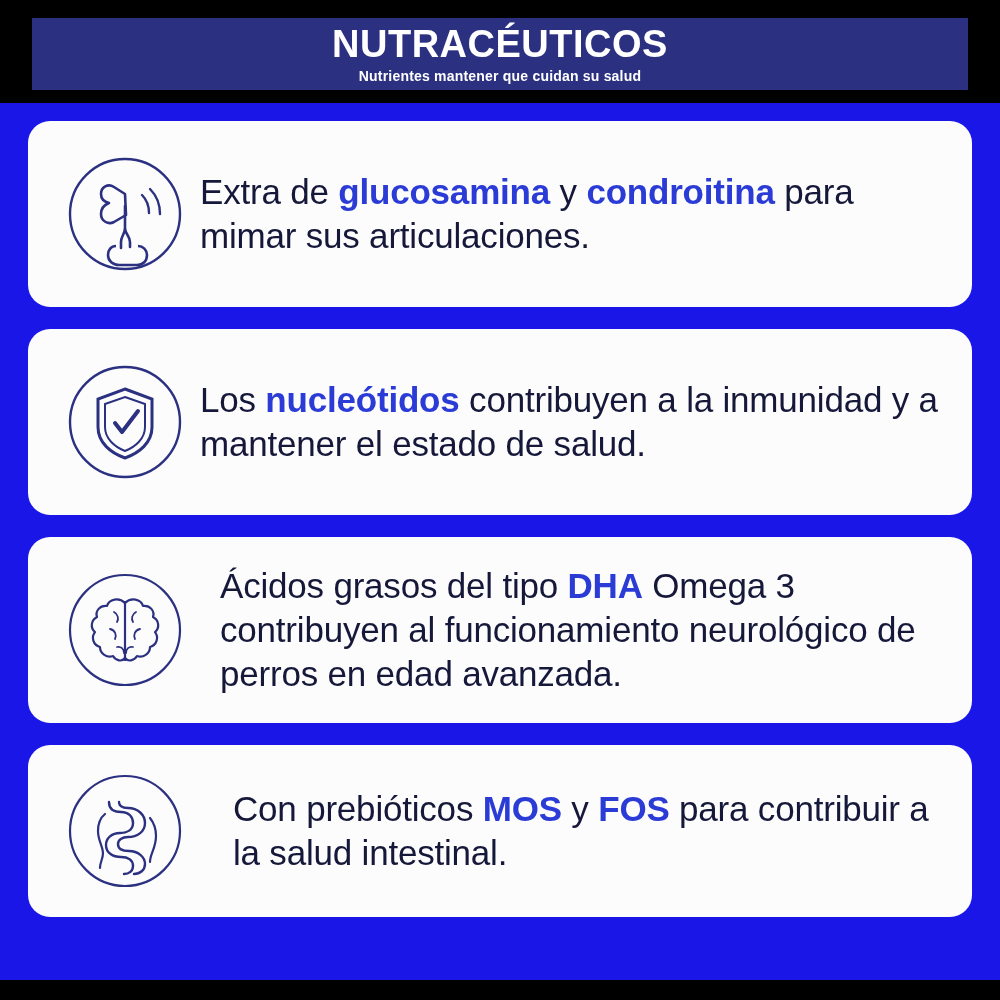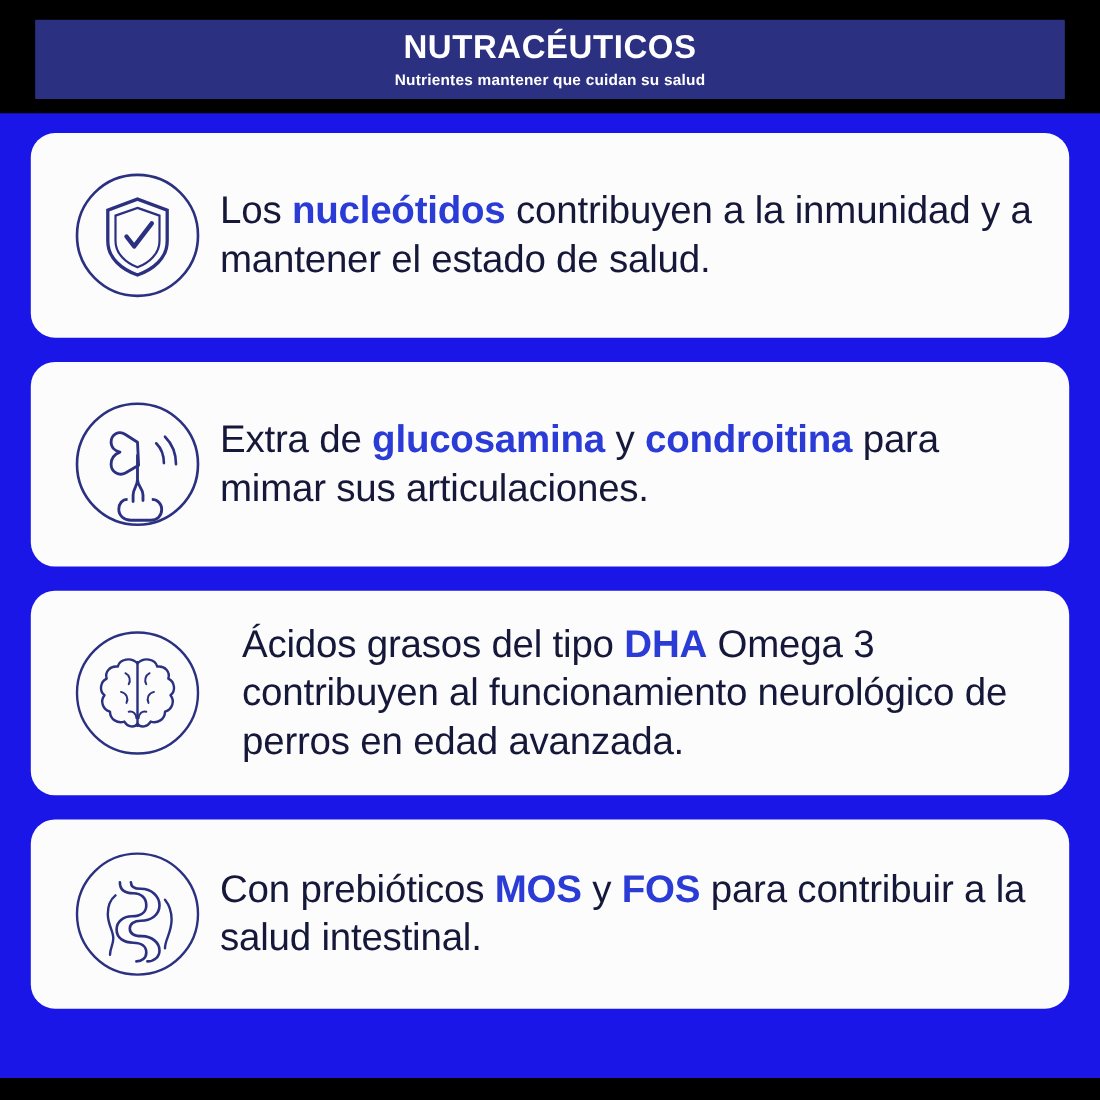--- a/index.html
+++ b/index.html
@@ -29,21 +29,21 @@
     width: 936px;
     height: 72px;
     background: #2b3180;
     display: flex;
     flex-direction: column;
     align-items: center;
     justify-content: center;
   }
   .header-title {
     color: #ffffff;
-    font-size: 30px;
+    font-size: 38px;
     font-weight: bold;
     letter-spacing: 0.5px;
     line-height: 1;
     margin: 0 0 6px 0;
   }
   .header-subtitle {
     color: #ffffff;
     font-size: 14px;
     font-weight: bold;
     letter-spacing: 0.2px;
@@ -74,21 +74,21 @@
     background: #fcfcfd;
     border-radius: 22px;
     display: flex;
     align-items: center;
     box-sizing: border-box;
     padding: 14px 18px 14px 22px;
   }
   .card-1 { height: 186px; }
   .card-2 { height: 186px; }
   .card-3 { height: 186px; gap: 20px; }
-  .card-4 { height: 172px; margin-bottom: 0; }
+  .card-4 { height: 172px; margin-bottom: 0; gap: 33px; }
 
   .card-icon {
     flex: 0 0 150px;
     height: 130px;
     display: flex;
     align-items: center;
     justify-content: center;
   }
   .card-icon svg {
     display: block;
@@ -112,47 +112,47 @@
 
 <div class="poster">
 
   <div class="header">
     <div class="header-title">NUTRACÉUTICOS</div>
     <div class="header-subtitle">Nutrientes mantener que cuidan su salud</div>
   </div>
 
   <div class="body-panel">
 
-    <div class="card card-1">
-      <div class="card-icon">
-        <svg width="126" height="126" viewBox="0 0 126 126" fill="none" stroke="#2b3180" stroke-width="2.4">
-          <circle cx="63" cy="63" r="55"></circle>
-          <path d="M63 30 L90 40 L90 68 C90 84 77 94 63 99 C49 94 36 84 36 68 L36 40 Z" fill="none" stroke-width="3"></path>
-          <path d="M63 38 L83 45 L83 68 C83 80 73 88 63 92 C53 88 43 80 43 68 L43 45 Z" fill="none" stroke-width="2"></path>
-          <path d="M53 64 L60 73 L76 52" stroke-width="4" stroke-linecap="round" stroke-linejoin="round"></path>
-        </svg>
-      </div>
-      <div class="card-text">
-        <span>Los </span><span class="hl">nucleótidos</span><span> contribuyen a la inmunidad y a mantener el estado de salud.</span>
-      </div>
-    </div>
-
     <div class="card card-2">
       <div class="card-icon">
         <svg width="126" height="126" viewBox="0 0 126 126" fill="none" stroke="#2b3180" stroke-width="2.4">
           <circle cx="63" cy="63" r="55"></circle>
           <path d="M52 36 c-6 -4 -13 0 -13 7 c0 5 4 8 8 9 c-5 2 -8 6 -8 11 c0 7 7 11 13 8 l12 -7 l-1 -21 z" stroke-width="2.6" stroke-linejoin="round"></path>
           <path d="M63 55 l0 22 c0 6 -4 8 -4 14 l0 6 M63 77 c0 6 5 8 5 14 l0 5" stroke-width="2.6" stroke-linecap="round"></path>
           <path d="M54 95 c-5 0 -8 4 -8 9 c0 6 5 10 11 10 l18 0 c6 0 10 -4 10 -10 c0 -5 -4 -9 -9 -9" stroke-width="2.6" stroke-linejoin="round"></path>
           <path d="M80 44 c5 5 7 11 7 18" stroke-width="2.4" stroke-linecap="round"></path>
           <path d="M88 38 c7 7 10 16 10 25" stroke-width="2.4" stroke-linecap="round"></path>
         </svg>
       </div>
       <div class="card-text">
         <span>Extra de </span><span class="hl">glucosamina</span><span> y </span><span class="hl">condroitina</span><span> para mimar sus articulaciones.</span>
+      </div>
+    </div>
+
+    <div class="card card-1">
+      <div class="card-icon">
+        <svg width="126" height="126" viewBox="0 0 126 126" fill="none" stroke="#2b3180" stroke-width="2.4">
+          <circle cx="63" cy="63" r="55"></circle>
+          <path d="M63 30 L90 40 L90 68 C90 84 77 94 63 99 C49 94 36 84 36 68 L36 40 Z" fill="none" stroke-width="3"></path>
+          <path d="M63 38 L83 45 L83 68 C83 80 73 88 63 92 C53 88 43 80 43 68 L43 45 Z" fill="none" stroke-width="2"></path>
+          <path d="M53 64 L60 73 L76 52" stroke-width="4" stroke-linecap="round" stroke-linejoin="round"></path>
+        </svg>
+      </div>
+      <div class="card-text">
+        <span>Los </span><span class="hl">nucleótidos</span><span> contribuyen a la inmunidad y a mantener el estado de salud.</span>
       </div>
     </div>
 
     <div class="card card-3">
       <div class="card-icon">
         <svg width="126" height="126" viewBox="0 0 126 126" fill="none" stroke="#2b3180" stroke-width="2.2">
           <circle cx="63" cy="63" r="55"></circle>
           <path d="M63 34 L63 94" stroke-width="2.2"></path>
           <path d="M63 36 c-6 -6 -16 -4 -18 3 c-7 -1 -12 5 -10 11 c-6 3 -7 11 -2 15 c-4 5 -2 13 5 15 c0 7 7 11 13 9 c3 5 9 6 12 2" stroke-width="2.2" stroke-linejoin="round" stroke-linecap="round"></path>
           <path d="M63 36 c6 -6 16 -4 18 3 c7 -1 12 5 10 11 c6 3 7 11 2 15 c4 5 2 13 -5 15 c0 7 -7 11 -13 9 c-3 5 -9 6 -12 2" stroke-width="2.2" stroke-linejoin="round" stroke-linecap="round"></path>

